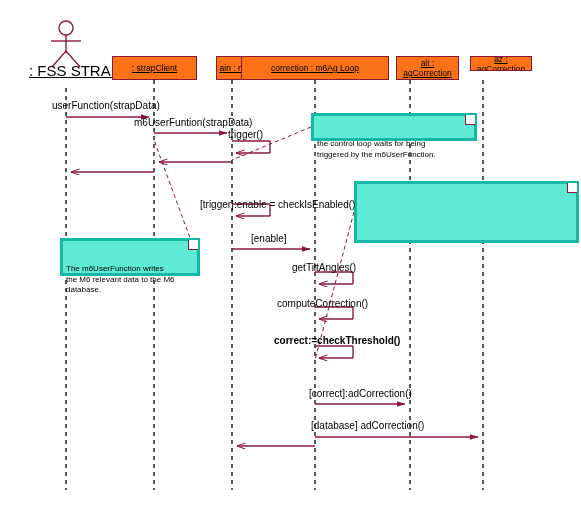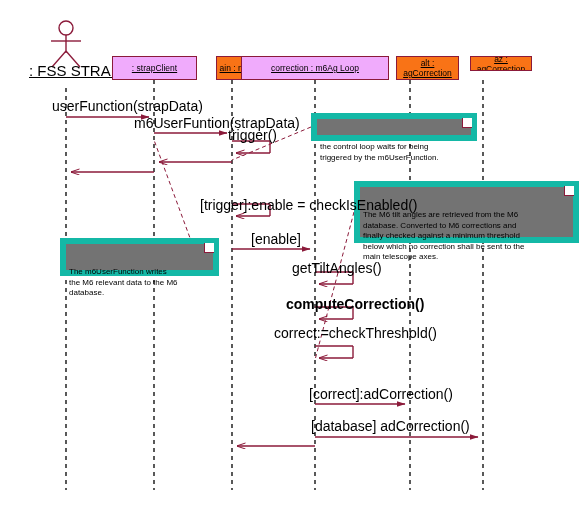--- a/index.html
+++ b/index.html
@@ -34,61 +34,61 @@
     display: flex;
     align-items: center;
     justify-content: center;
     text-align: center;
     line-height: 10px;
     font-size: 8.5px;
     color: #000000;
     overflow: hidden;
     padding: 1px 2px;
   }
-  .head-pale { background: #f0abfc; }
+  .head-pale { background: #f97316; }
   .head-bright { background: #f97316; margin-left: 18px; }
   .head span {
     text-decoration: underline;
     display: block;
     white-space: pre-line;
   }
   
   .actor-label {
     position: absolute;
     font-size: 15px;
     color: #000;
     text-decoration: underline;
     white-space: nowrap;
   }
   
   .note {
     position: absolute;
     box-sizing: border-box;
-    background: #737373;
-    border: 6px solid #14b8a6;
+    background: #5eead4;
+    border: 3px solid #14b8a6;
     font-size: 8px;
     line-height: 10.5px;
     color: #000;
     padding: 2px 3px 2px 3px;
     white-space: pre-line;
   }
   .note .fold {
     position: absolute;
     right: -1px;
     top: -1px;
     width: 9px;
     height: 9px;
     background: #ffffff;
     border-left: 1px solid #8b1a3a;
     border-bottom: 1px solid #8b1a3a;
   }
   
   .msg-label {
     position: absolute;
-    font-size: 14px;
+    font-size: 10px;
     color: #000;
     white-space: nowrap;
     line-height: 10px;
   }
 </style>
 </head>
 <body>
 
 <div id="canvas">
   <svg class="layer" id="svg-layer" width="581" height="512" viewBox="0 0 581 512" xmlns="http://www.w3.org/2000/svg">
@@ -199,40 +199,35 @@
     </div>
 
     <div class="note" style="left:311px; top:113px; width:166px; height:28px;">
       <span class="fold"></span>
       <span>the control loop waits for being
 triggered by the m6UserFunction.</span>
     </div>
 
     <div class="note" style="left:354px; top:181px; width:225px; height:62px;">
       <span class="fold"></span>
-      <span>The M6 tilt angles are retrieved from the M6
-database. Converted to M6 corrections and
-finally checked against a minimum threshold
-below which no correction shall be sent to the
-main telescope axes.</span>
-    </div>
-
-    <div class="note" style="left:60px; top:238px; width:159px; height:38px;">
+    </div>
+
+    <div class="note" style="left:60px; top:238px; width:140px; height:38px;">
       <span class="fold"></span>
       <span>The m6UserFunction writes
 the M6 relevant data to the  M6
 database.</span>
     </div>
 
     <div id="msg-labels">
         <div class="msg-label" style="left: 52px; top: 101px;">userFunction(strapData)</div>
         <div class="msg-label" style="left: 134px; top: 118px;">m6UserFuntion(strapData)</div>
         <div class="msg-label" style="left: 228px; top: 130px;">trigger()</div>
         <div class="msg-label" style="left: 167px; top: 200px; margin-left: 33px;">[trigger]:enable = checkIsEnabled()</div>
         <div class="msg-label" style="left: 251px; top: 234px;">[enable]</div>
         <div class="msg-label" style="left: 292px; top: 263px;">getTiltAngles()</div>
-        <div class="msg-label" style="left: 286px; top: 299px; font-weight: bold;">computeCorrection()</div>
-        <div class="msg-label" style="left: 274px; top: 328px;">correct:=checkThreshold()</div>
+        <div class="msg-label" style="left: 277px; top: 299px;">computeCorrection()</div>
+        <div class="msg-label" style="left: 274px; top: 336px; font-weight: bold;">correct:=checkThreshold()</div>
         <div class="msg-label" style="left: 309px; top: 389px;">[correct]:adCorrection()</div>
         <div class="msg-label" style="left: 311px; top: 421px;">[database] adCorrection()</div>
       </div>
   </div>
 </div>
 
 </body></html>

